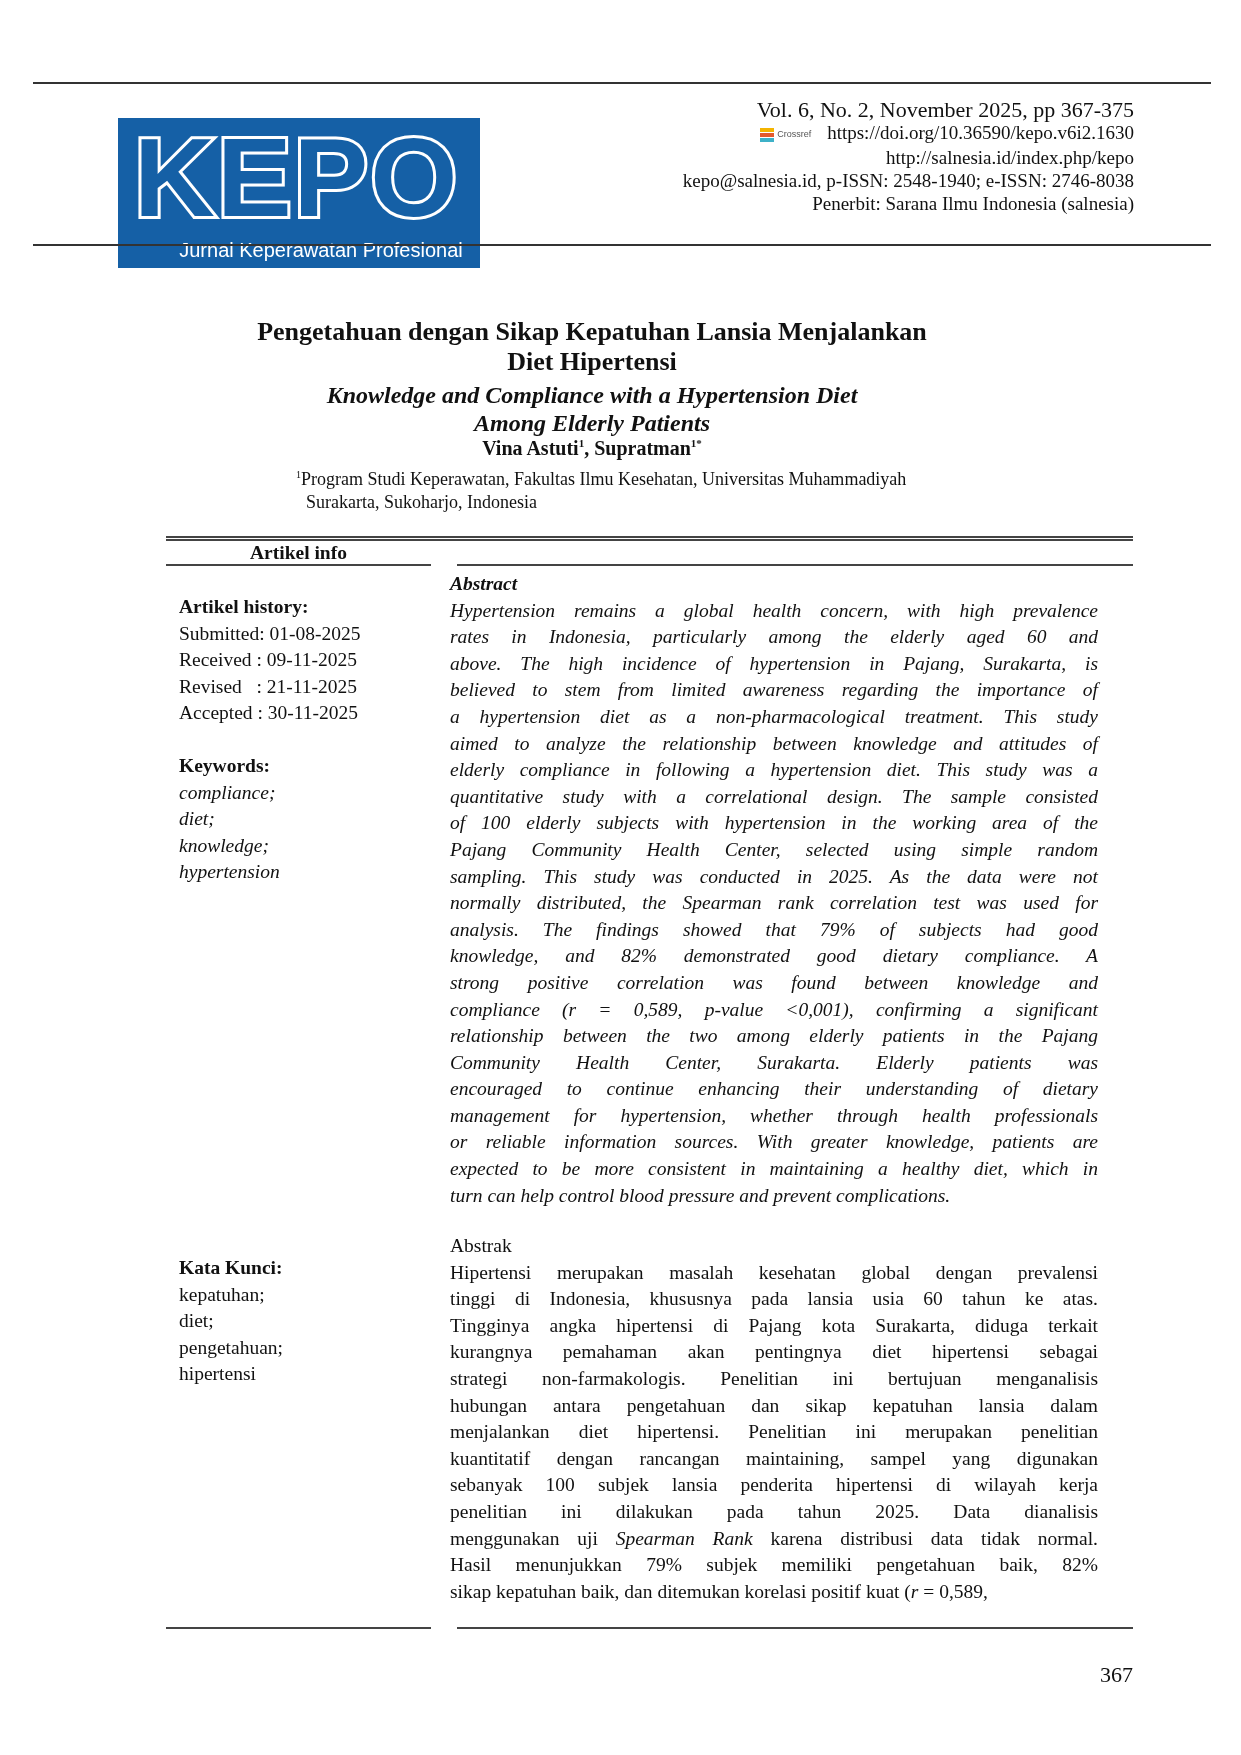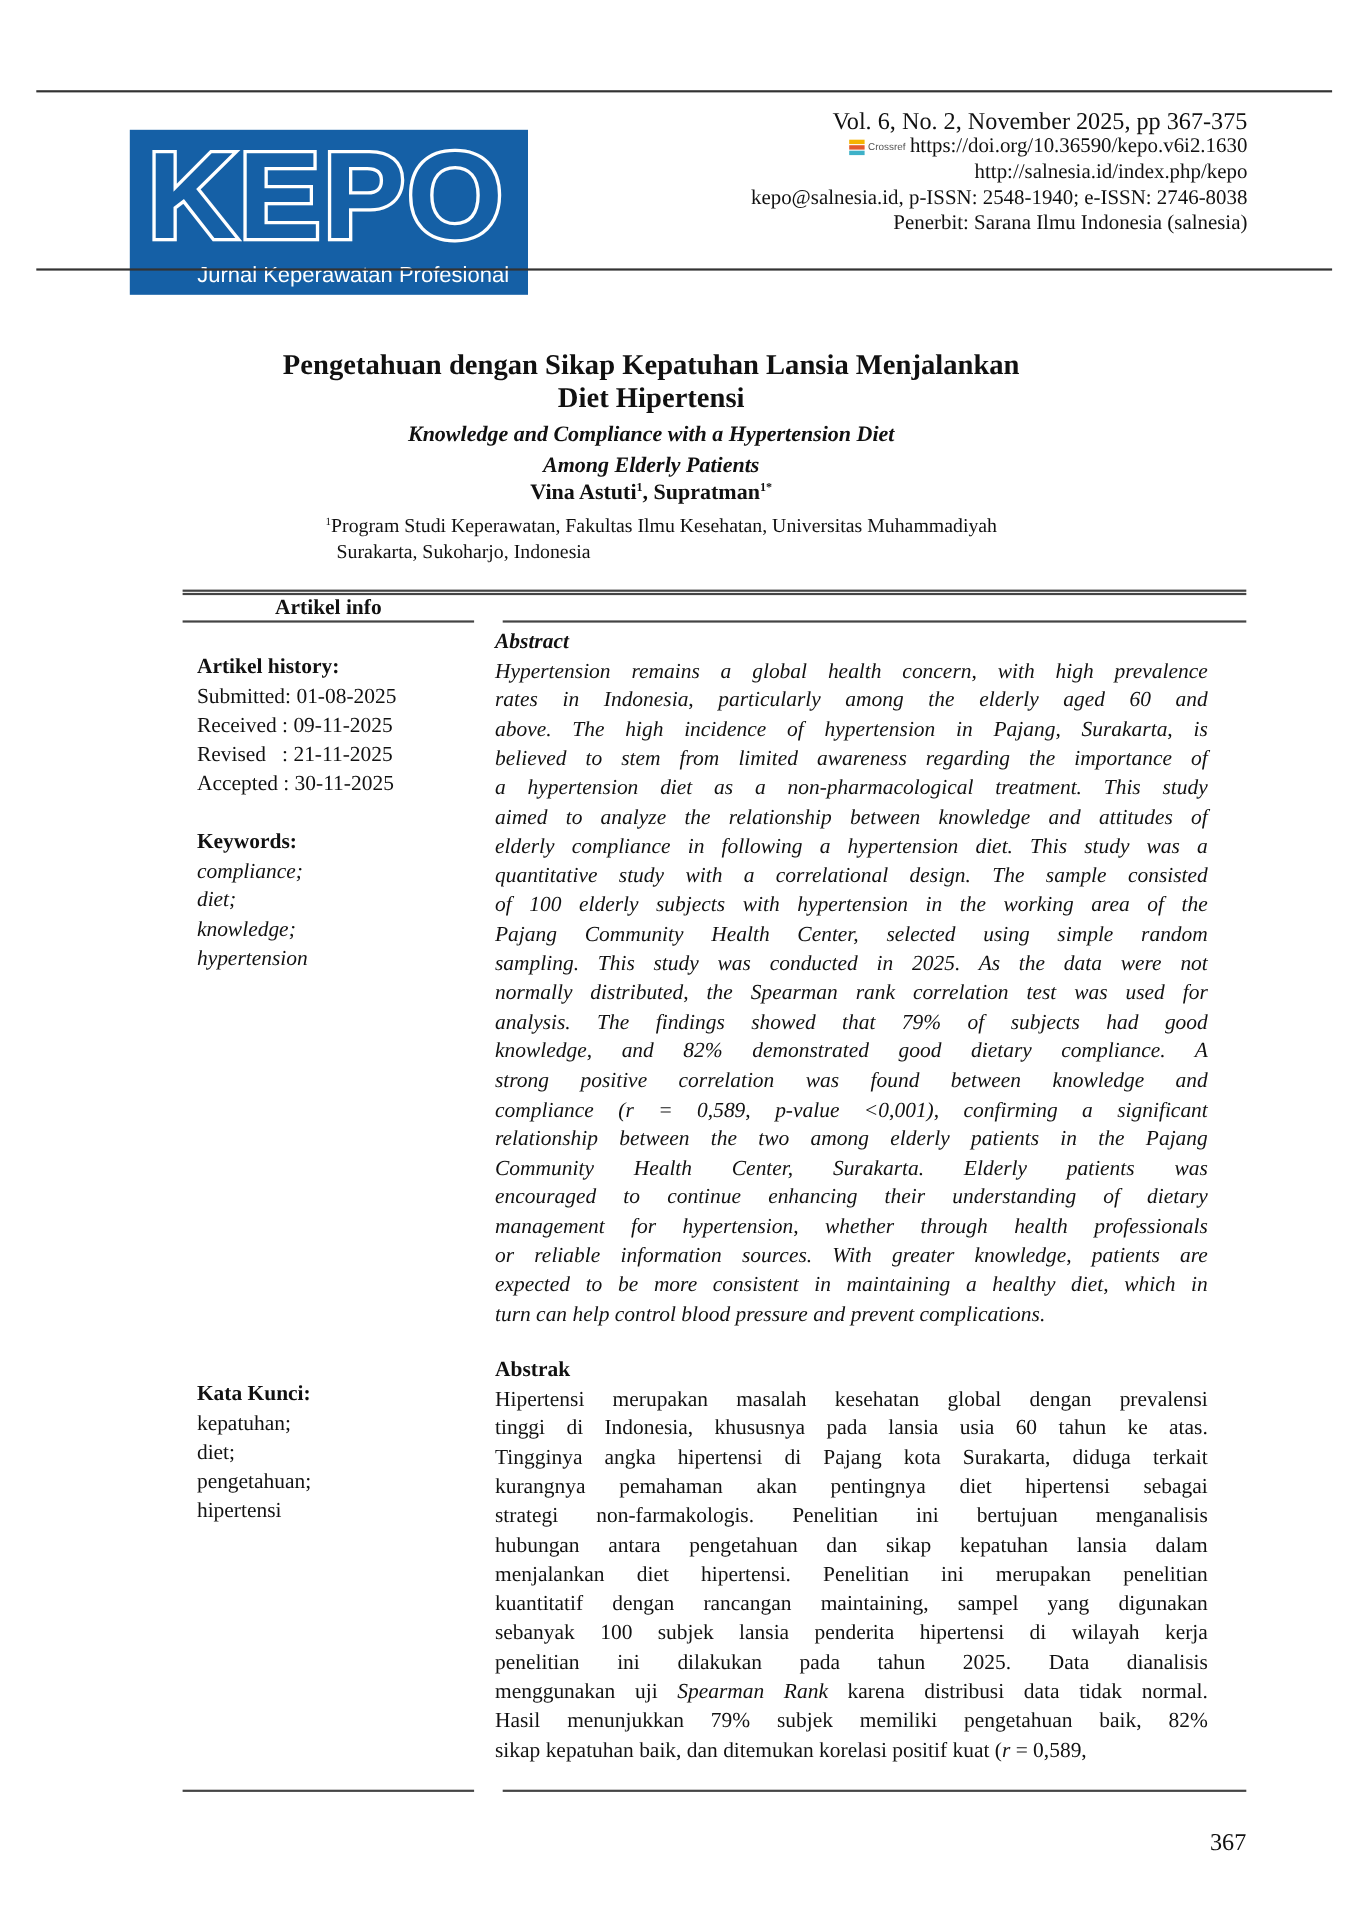--- a/index.html
+++ b/index.html
@@ -13,45 +13,45 @@
   .logo { position:absolute; left:118px; top:90px; width:362px; height:150px; background:#1560a6;margin-top:28px; }
   .logo-word { position:absolute; left:16px; top:4px; font-family:"Liberation Sans","DejaVu Sans",sans-serif;
                font-weight:bold; font-size:112px; letter-spacing:2px; line-height:1;
                color:#1560a6; -webkit-text-stroke:6px #ffffff; paint-order:stroke fill; }
   .logo-sub { position:absolute; left:0; width:406px; bottom:6px; text-align:center; color:#ffffff;
               font-family:"Liberation Sans","DejaVu Sans",sans-serif; font-size:20px; }
 
   
   .hdr { position:absolute; right:107px; text-align:right; font-size:19px; line-height:23px; }
   .hdr .vol { font-size:22px; }
-  .crossref { display:inline-flex; align-items:center; gap:3px; vertical-align:middle; margin-right:4px; }
+  .crossref { display:inline-flex; align-items:center; gap:3px; vertical-align:middle; margin-right:16px; }
   .crossref .mark { display:inline-block; width:14px; height:14px; position:relative; }
   .crossref .mark i { position:absolute; left:0; width:14px; height:4px; }
   .crossref .cr-text { font-family:"Liberation Sans","DejaVu Sans",sans-serif; font-size:9px; color:#555; }
 
   
   .center { position:absolute; left:16px; width:1152px; text-align:center; }
   .title { font-weight:bold; font-size:26px; line-height:30px; }
-  .subtitle { font-weight:bold; font-style:italic; font-size:20px; line-height:28px; }
+  .subtitle { font-weight:bold; font-style:italic; font-size:24px; line-height:28px; }
   .authors { font-weight:bold; font-size:20px; }
   .authors sup { font-size:11px; }
   .affil { position:absolute; left:296px; font-size:18px; line-height:23px; }
   .affil sup { font-size:10px; }
 
   
   .left { position:absolute; left:179px; font-size:19.5px; line-height:26.5px; }
   .left .h { font-weight:bold; }
   .left .kw-en { font-style:italic; }
   .artikel-info { position:absolute; left:166px; width:265px; text-align:center; font-weight:bold; font-size:19.5px; }
 
   
   .abstract { position:absolute; left:450px; width:648px; font-size:19.5px; line-height:26.6px; text-align:justify; }
   .abstract .h { font-weight:bold; font-style:italic; }
   .abstract .body-en { font-style:italic; }
-  .abstrak .h { font-weight:bold; font-style:normal; }
+  .abstrak .h { font-weight:normal; font-style:normal; }
   .page-num { position:absolute; right:108px; top:1662px; font-size:22px; }
 </style>
 </head>
 <body>
 
 <div class="rule thick" style="left:33px; top:82px; width:1178px;"></div>
 
 <div class="logo">
   <div class="logo-word">KEPO</div>
   <div class="logo-sub">Jurnal Keperawatan Profesional</div>

